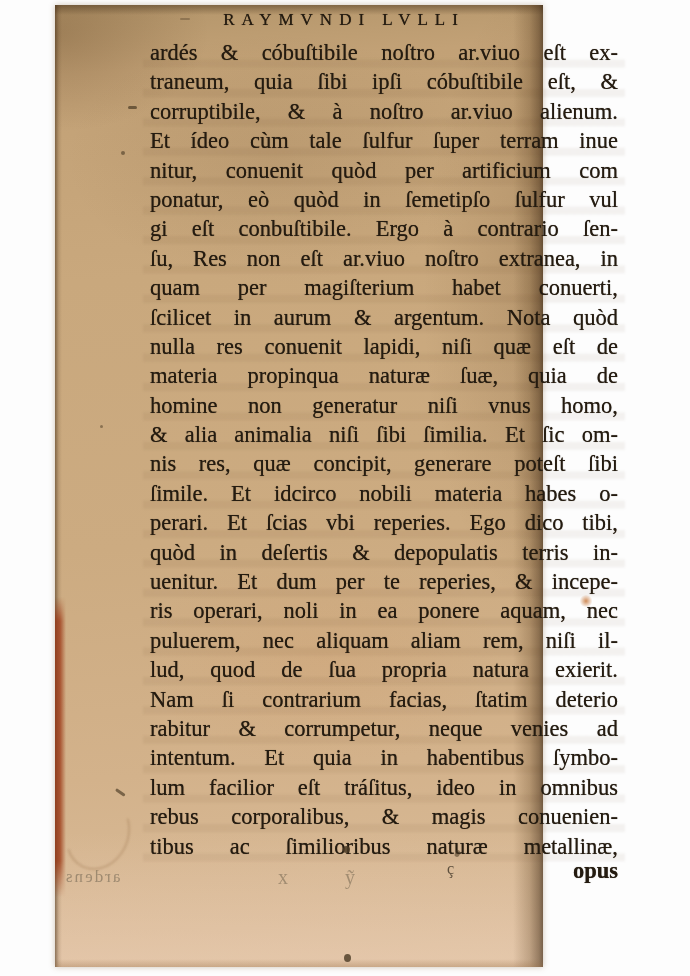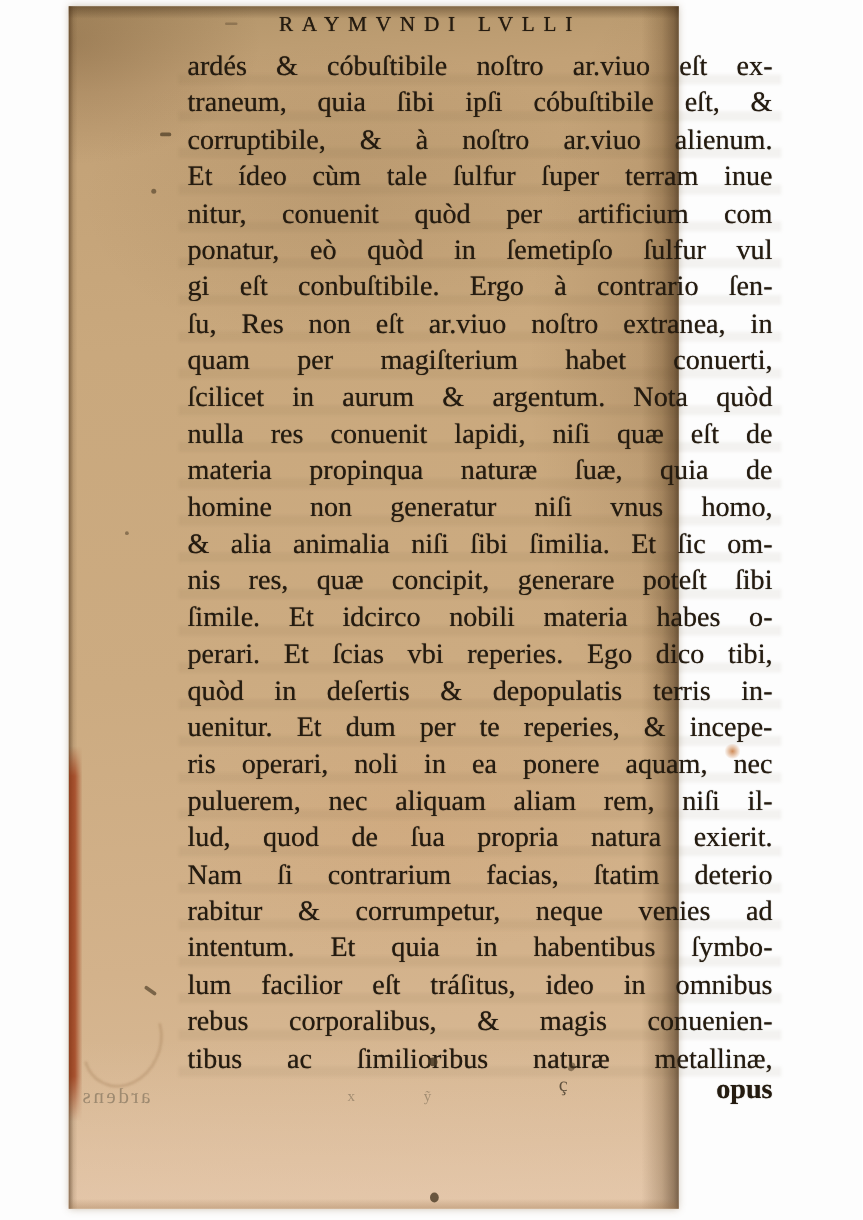--- a/index.html
+++ b/index.html
@@ -103,21 +103,21 @@
   }
   .bleed-mirrored {
     position: absolute; left: -86px; top: 6px;
     transform: scaleX(-1);
     font-size: 17px; color: #6e6350;
     opacity: 0.55; filter: blur(0.6px);
     letter-spacing: 2px;
   }
   .faint-marks {
     position: absolute; left: 128px; top: 6px;
-    font-size: 12px; color: #5d5340; opacity: 0.45; filter: blur(0.5px);
+    font-size: 20px; color: #5d5340; opacity: 0.45; filter: blur(0.5px);
     letter-spacing: 26px;
   }
   .gutter-mark {
     position: absolute; left: 297px; top: -2px;
     font-size: 16px; color: #3f3526; opacity: 0.8;
   }
 
   
   .speck { position: absolute; background: #4a3a24; border-radius: 50%; }
   .s1 { left: 73px;  top: 101px; width: 9px;  height: 2.5px; border-radius: 2px; opacity: .7; }

